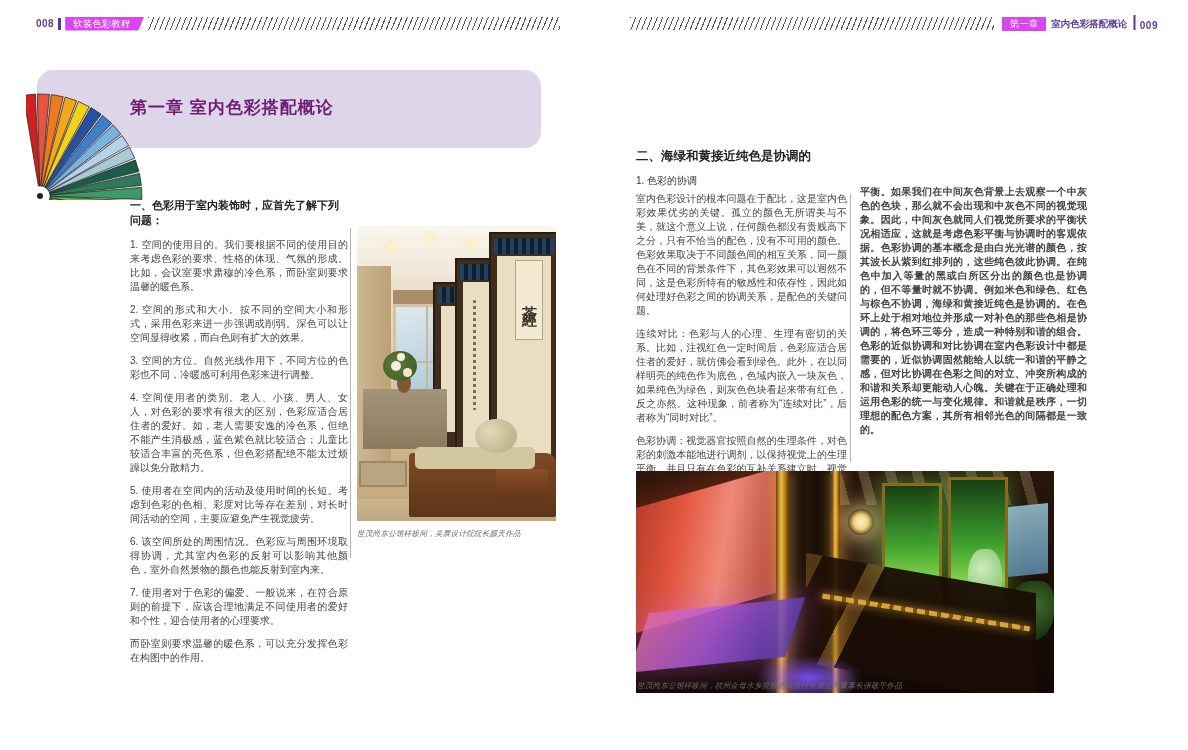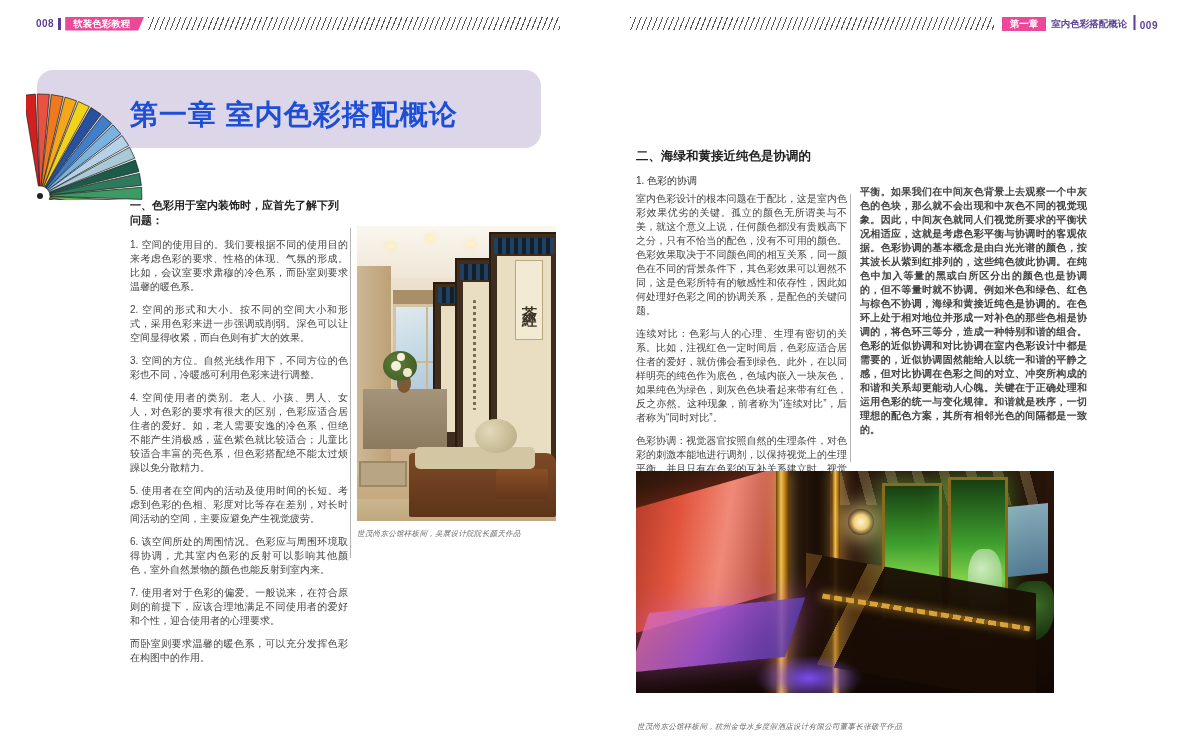--- a/index.html
+++ b/index.html
@@ -7,38 +7,38 @@
     width:1188px;height:750px;background:#ffffff;position:relative;overflow:hidden;
     font-family:"Liberation Sans","DejaVu Sans",sans-serif;color:#3c3c3c;
   }
   .abs{position:absolute;}
 
   
   .runhead{top:16px;height:15px;display:flex;align-items:center;}
   .pagenum{font-size:10px;font-weight:bold;color:#5b3f96;letter-spacing:.5px;}
   .pn-bar{width:3px;height:12px;background:#5b3f96;margin:0 4px;}
   .badge{
-    background:#ec4899;color:#fff;font-size:9.5px;font-weight:bold;
+    background:#d946ef;color:#fff;font-size:9.5px;font-weight:normal;
     padding:1px 8px 2px 8px;line-height:11px;white-space:nowrap;
   }
   .badge.skew{clip-path:polygon(0 0,100% 0,calc(100% - 6px) 100%,0 100%);padding-right:14px;}
   .hatch{
     height:13px;align-self:center;flex:1;
     background:repeating-linear-gradient(112deg,#565656 0 1px,transparent 1px 5px);
   }
   .runhead-right{display:flex;align-items:flex-end;}
   .chap-title-small{color:#5b3f96;font-size:9.5px;font-weight:bold;margin-left:5px;white-space:nowrap;}
   .pn-sep{color:#5b3f96;font-weight:bold;margin:0 3px 0 5px;}
 
   
   .banner{
     left:37px;top:70px;width:504px;height:78px;background:#dcd6e8;border-radius:16px;
   }
   .chapter-title{
-    position:absolute;left:93px;top:26px;font-size:28px;font-weight:bold;color:#1d4ed8;
+    position:absolute;left:93px;top:26px;font-size:17px;font-weight:bold;color:#701a75;
     letter-spacing:1px;white-space:nowrap;
   }
   #fan-box{left:26px;top:88px;width:130px;height:112px;}
 
   
   .heading1{font-size:11px;font-weight:bold;color:#222;margin:0 0 10px 0;line-height:15px;}
   .bodycol p{font-size:10px;line-height:14px;margin:0 0 9px 0;text-align:justify;color:#444;}
   #left-col{left:130px;top:198px;width:218px;}
   #right-head{left:636px;top:148px;width:430px;}
   .heading2{font-size:12.5px;font-weight:bold;color:#222;margin:0 0 9px 0;}
@@ -253,13 +253,13 @@
   <div class="greenpanel" style="left:246px;"></div>
   <div class="greenpanel" style="left:312px;top:6px;height:142px;"></div>
   <div class="bluewin"></div>
   <div class="statue"></div>
   <div class="plant"></div>
   <div class="stair"></div>
   <div class="rail"></div>
   <div class="purpleglow"></div>
   <div class="pinkdeck"></div>
 </div>
-<div class="abs caption" style="left:637px;top:722px;">世茂尚东公馆样板间，杭州金母水乡度假酒店设计有限公司董事长张敬平作品</div>
+<div class="abs caption" style="left:637px;top:681px;">世茂尚东公馆样板间，杭州金母水乡度假酒店设计有限公司董事长张敬平作品</div>
 
 </body></html>

